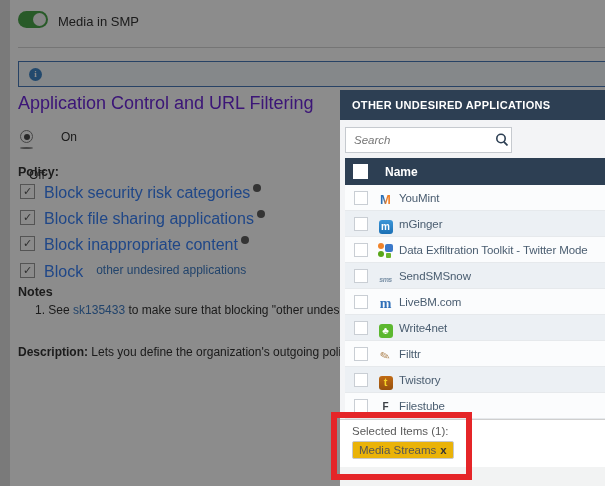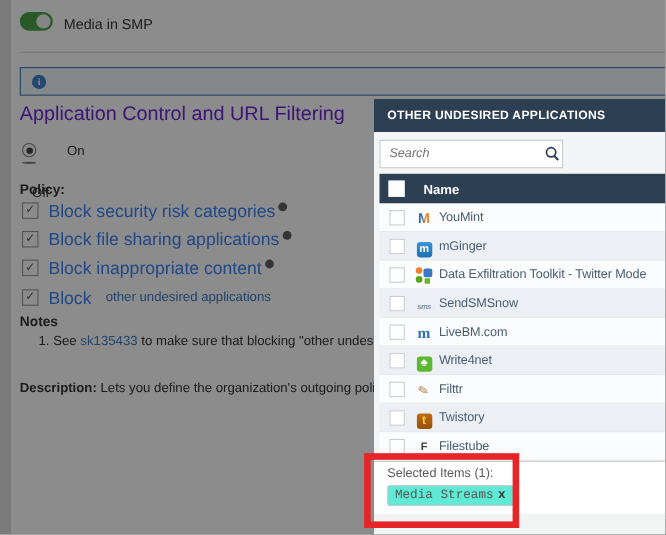--- a/index.html
+++ b/index.html
@@ -93,22 +93,22 @@
   .i-write4net{background:#5cb830;font-size:10px;line-height:14px;}
   .i-filttr{display:inline-block;font-size:12px;color:#b08757;transform:rotate(-15deg);line-height:16px;}
   .i-twistory{background:linear-gradient(#c06a14,#96500e);color:#f5d327;font-size:11px;line-height:13px;}
   .i-filestube .f{font-weight:bold;font-size:10px;color:#3a3f44;vertical-align:2px;}
   .i-filestube .t{display:inline-block;width:11px;height:13px;background:#2f7fd6;color:#fff;
       font-size:9px;font-weight:bold;line-height:13px;border-radius:1px;}
 
   .sel-bar{position:absolute;left:0;top:329px;width:100%;height:46px;background:#fff;
     border-top:1px solid #cfcfcf;border-bottom:1px solid #cfcfcf;box-sizing:content-box;padding:5px 0 0 12px;}
   .sel-label{font-size:11.5px;color:#5a5a5a;}
-  .tag{display:inline-block;margin-top:4px;background:#5eead4;border:1px solid #c9c9c9;
-    border-radius:2px;padding:2px 6px;font-size:11.5px;color:#555;cursor:default;font-family:Liberation Mono, monospace;}
+  .tag{display:inline-block;margin-top:4px;background:#eab308;border:1px solid #c9c9c9;
+    border-radius:2px;padding:2px 6px;font-size:11.5px;color:#555;cursor:default;}
   .tag .x{font-weight:bold;color:#333;margin-left:4px;cursor:pointer;}
   .panel-footer{position:absolute;left:0;top:377px;width:100%;height:19px;background:#f2f3f3;}
 
   
   .red-rect{left:331px;top:412px;width:129px;height:56px;border:6px solid #e52528;z-index:30;pointer-events:none;}
 </style>
 </head>
 <body>
 
 <div id="app">

